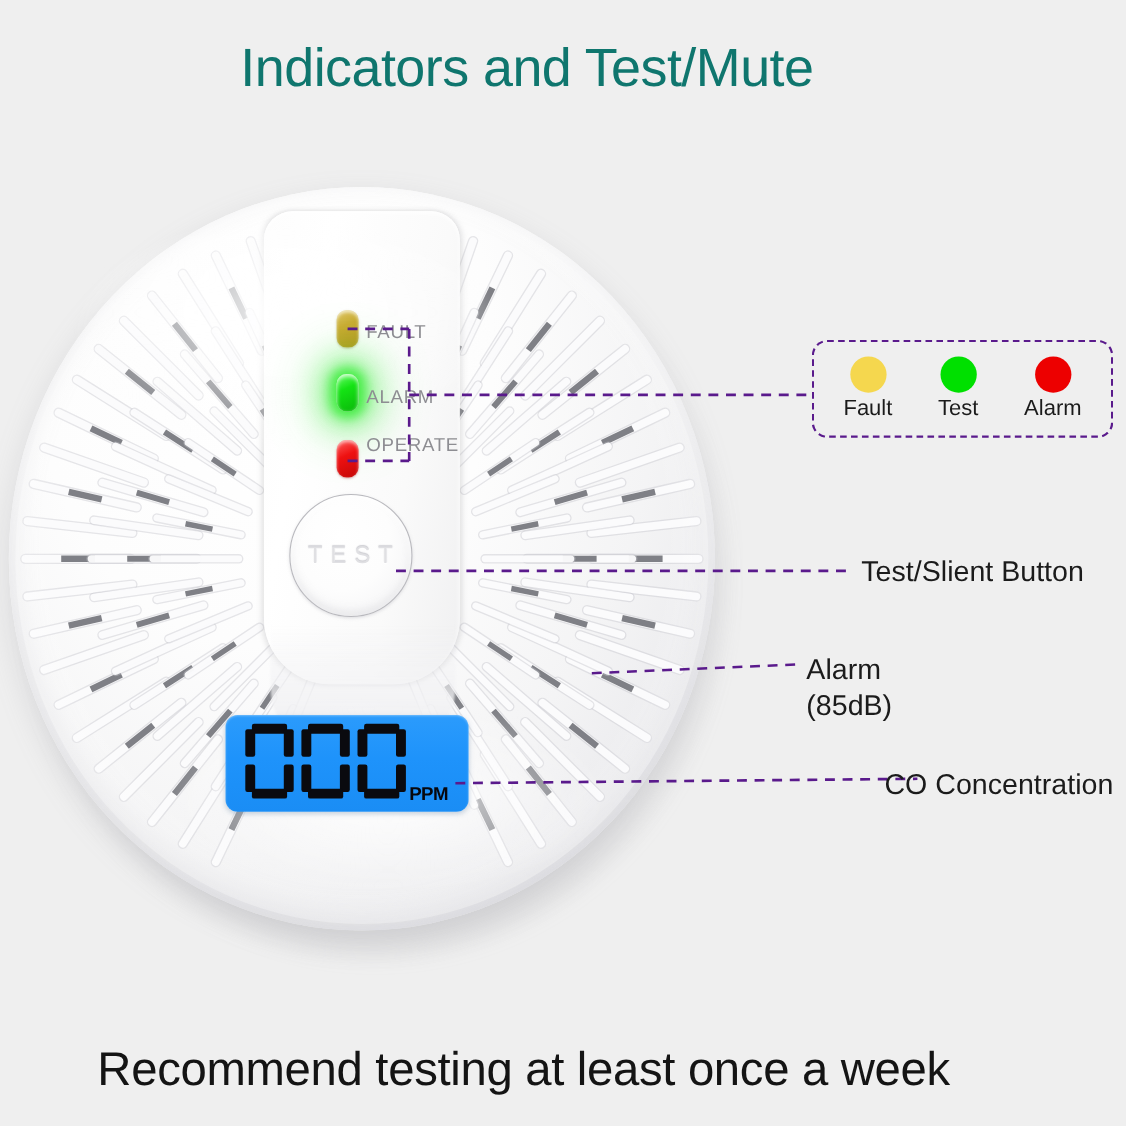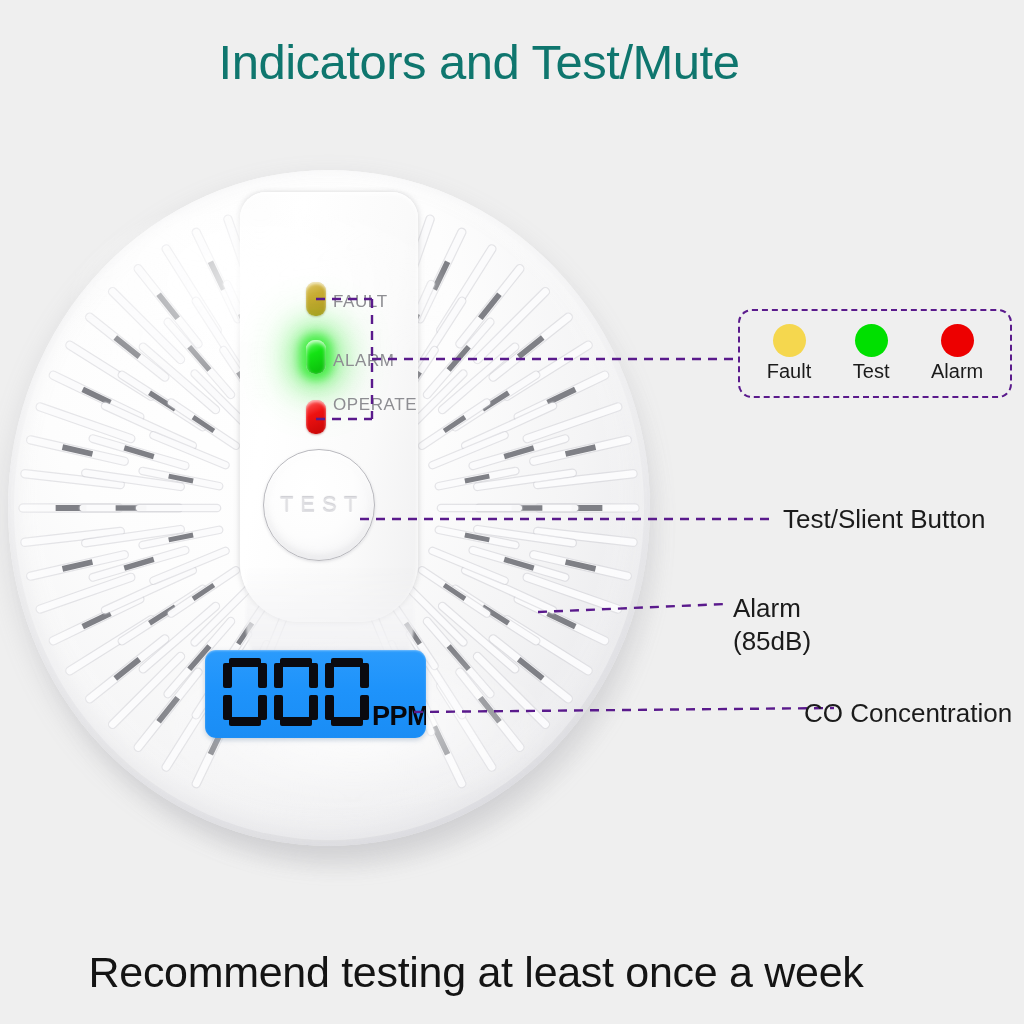--- a/index.html
+++ b/index.html
@@ -217,21 +217,21 @@
   .seg-h { height: 9px; border-radius: 2px; }
   .seg-v { width: 9px; border-radius: 2px; }
   .s-a { left: 6px;  top: 0;    width: 32px; }
   .s-b { right: 0;   top: 5px;  height: 25px; }
   .s-c { right: 0;   top: 37px; height: 25px; }
   .s-d { left: 6px;  top: 59px; width: 32px; }
   .s-e { left: 0;    top: 37px; height: 25px; }
   .s-f { left: 0;    top: 5px;  height: 25px; }
   .ppm {
     align-self: flex-end;
-    font-size: 27px;
+    font-size: 17px;
     font-weight: 700;
     color: #07070c;
     letter-spacing: -0.5px;
     margin: 0 0 6px 3px;
     font-family: "Liberation Sans", sans-serif;
   }
 
   
   #annotations { position: absolute; left: 0; top: 0; width: 1024px; height: 1024px; pointer-events: none; }
 

